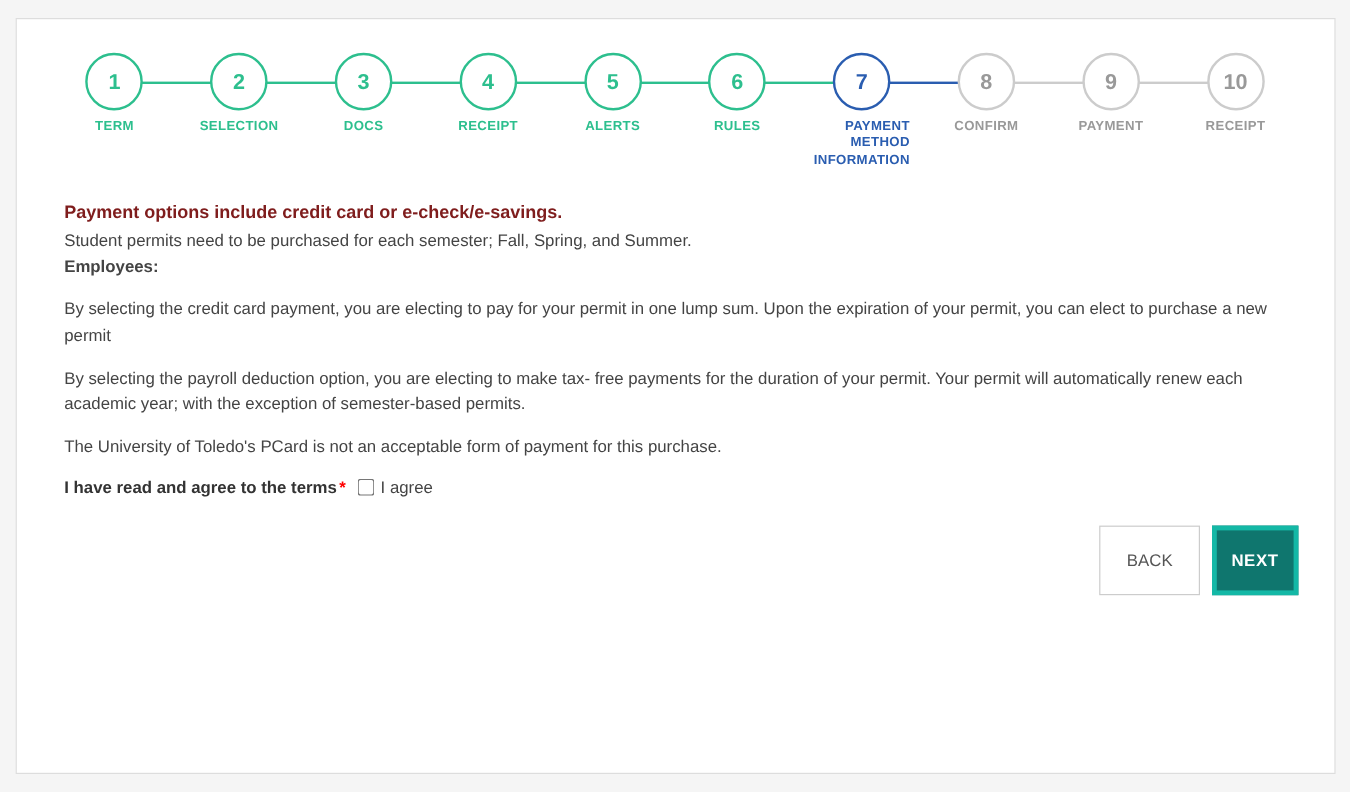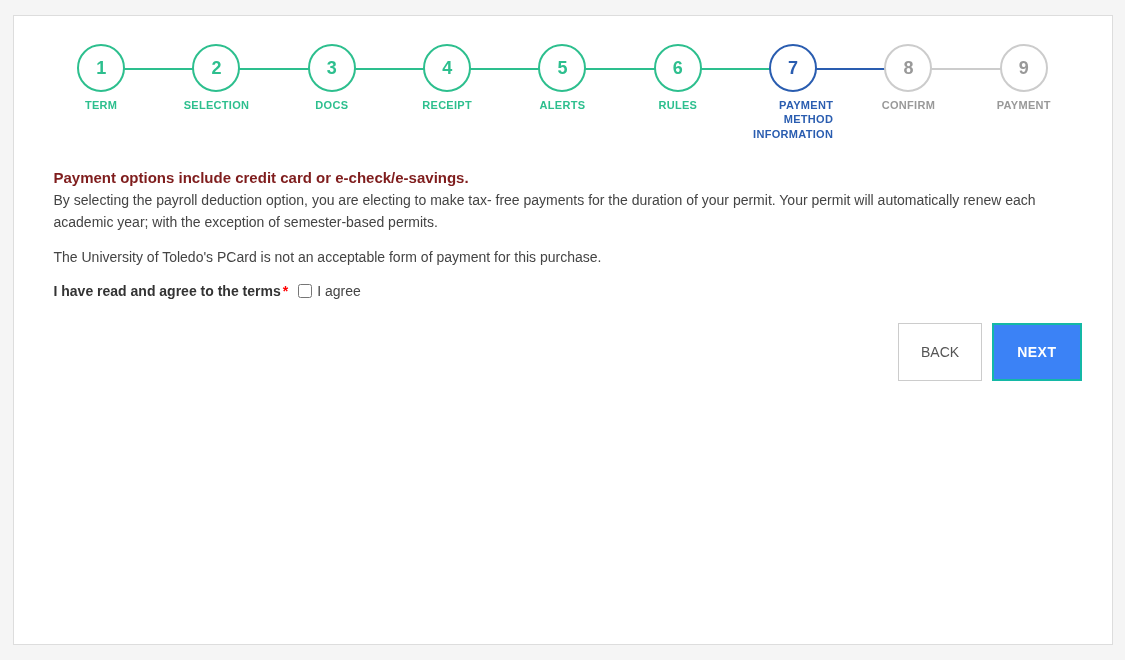--- a/index.html
+++ b/index.html
@@ -155,24 +155,24 @@
     .btn-back {
       padding: 20px 22px;
       font-size: 14px;
       background: #fff;
       border: 1px solid #ccc;
       color: #555;
       cursor: pointer;
       font-weight: 500;
     }
     .btn-next {
-      padding: 8px 23px;
-      font-size: 14px;
-      background: #3b82f6;
-      border: 2px solid #14b8a6;
+      padding: 8px 12px;
+      font-size: 14px;
+      background: #0f766e;
+      border: 4px solid #14b8a6;
       color: #fff;
       cursor: pointer;
       font-weight: 600;
       letter-spacing: 0.5px;
     }
   </style>
 </head>
 <body>
 
 <div class="page-container">
@@ -208,27 +208,37 @@
         <div class="step-label">PAYMENT<br>METHOD<br>INFORMATION</div>
       </div>
       <div class="step-item inactive">
         <div class="step-circle">8</div>
         <div class="step-label">CONFIRM</div>
       </div>
       <div class="step-item inactive">
         <div class="step-circle">9</div>
         <div class="step-label">PAYMENT</div>
       </div>
+      <div class="step-item inactive">
+        <div class="step-circle">10</div>
+        <div class="step-label">RECEIPT</div>
+      </div>
     </div>
 
   <div class="content">
 
     <p class="bold-line">Payment options include credit card or e-check/e-savings.</p>
 
-
+    <p class="text-block">
+      <span>Student permits need to be purchased for each semester; Fall, Spring, and Summer.</span>
+      <br>
+      <strong>Employees:</strong>
+    </p>
+
+    <p class="text-block">By selecting the credit card payment, you are electing to pay for your permit in one lump sum.  Upon the expiration of your permit, you can elect to purchase a new permit</p>
 
     <p class="text-block">By selecting the payroll deduction option, you are electing to make tax- free payments for the duration of your permit. Your permit will automatically renew each academic year; with the exception of semester-based permits.</p>
 
     <p class="text-block">The University of Toledo's PCard is not an acceptable form of payment for this purchase.</p>
 
     <div class="checkbox-row">
       <label class="checkbox-label">
         <span>I have read and agree to the terms</span><span class="required-star">*</span>
       </label>
       <div class="checkbox-agree">

